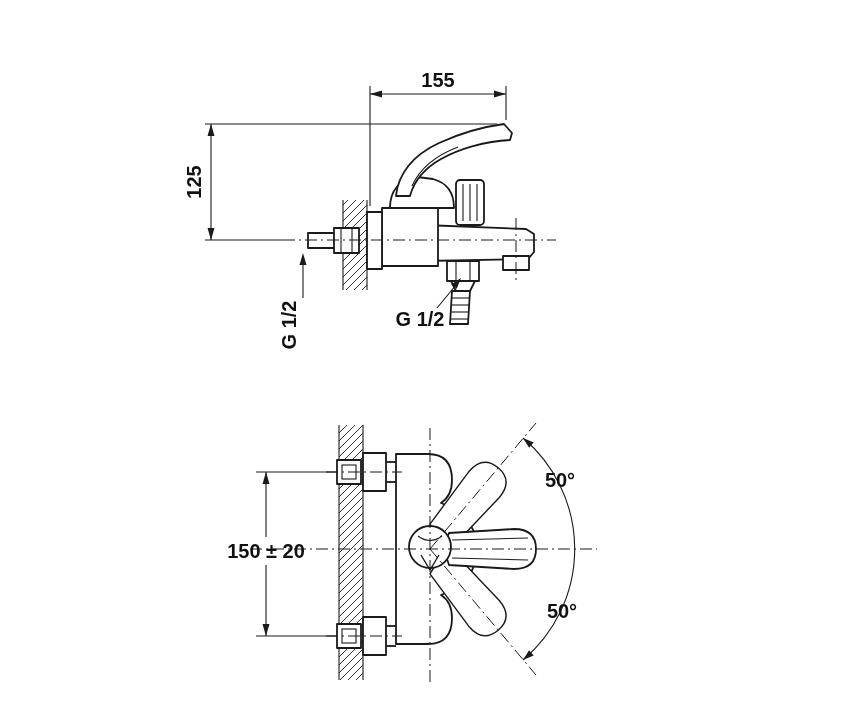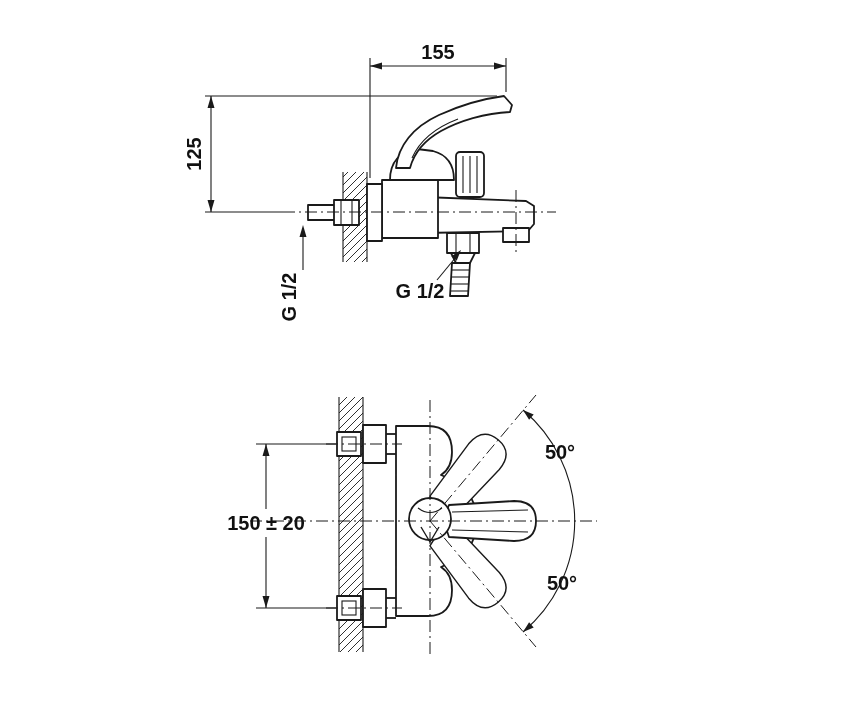--- a/index.html
+++ b/index.html
@@ -1,16 +1,16 @@
 <!DOCTYPE html>
 <html><head>
 <meta charset="utf-8">
 <style>
   html,body{margin:0;padding:0;background:#ffffff;}
-  .canvas{position:relative;width:850px;height:674px;background:#ffffff;overflow:hidden;}
+  .canvas{position:relative;width:850px;height:674px;background:#ffffff;overflow:hidden;margin-top:28px;}
   svg{display:block;}
   .obj{fill:#ffffff;stroke:#1a1a1a;stroke-width:1.8;stroke-linejoin:round;}
   .obj2{fill:#ffffff;stroke:#1a1a1a;stroke-width:1.4;stroke-linejoin:round;}
   .objn{fill:none;stroke:#1a1a1a;stroke-width:1.4;stroke-linejoin:round;}
   .ol{stroke:#1a1a1a;stroke-width:1.8;fill:none;}
   .thin{fill:none;stroke:#1a1a1a;stroke-width:1.1;}
   .cl{fill:none;stroke:#1a1a1a;stroke-width:1;stroke-dasharray:12 4 2 4;}
   .arrow{fill:#1a1a1a;stroke:none;}
   .dim-text{font-family:"Liberation Sans",sans-serif;font-weight:bold;font-size:20px;fill:#111111;}
 </style>

